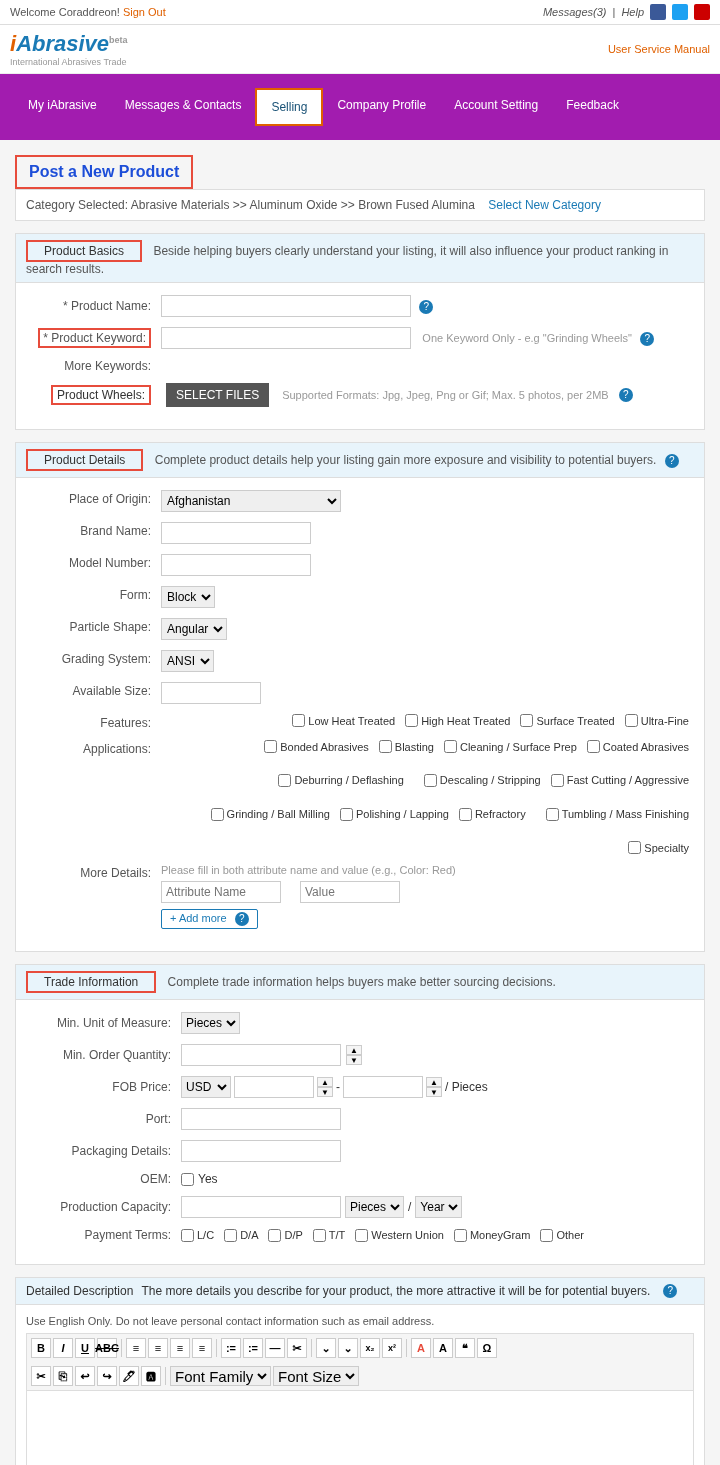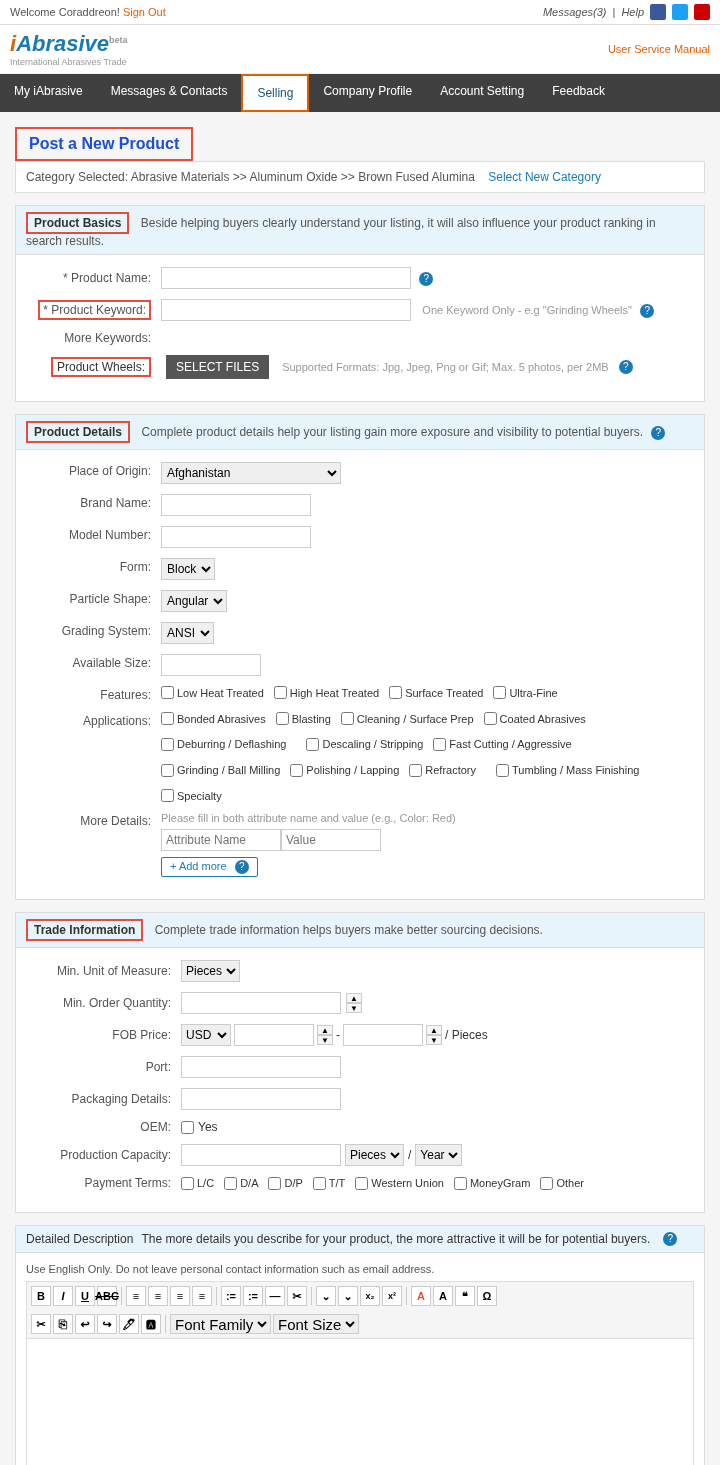--- a/index.html
+++ b/index.html
@@ -17,34 +17,34 @@
     .icon-box.red { background: #c00; }
 
     
     .logo-area { background: #fff; padding: 6px 10px; display: flex; justify-content: space-between; align-items: center; border-bottom: 1px solid #eee; }
     .logo-text { font-size: 22px; font-weight: bold; color: #e06000; font-style: italic; }
     .logo-text span.beta { font-size: 9px; color: #999; font-style: normal; vertical-align: super; }
     .logo-sub { font-size: 9px; color: #999; }
     .user-service { font-size: 11px; color: #e06000; text-decoration: none; }
 
     
-    .nav { background: #404040; padding: 0; display: flex; }
+    .nav { background: #a21caf; padding: 14px; display: flex; }
     .nav a { color: #fff; text-decoration: none; padding: 10px 14px; display: block; font-size: 12px; }
     .nav a.active { background: #fff; color: #1a5276; border: 2px solid #e06000; }
 
     
     .main { padding: 15px; background: #f5f5f5; }
 
     
     .page-title { border: 2px solid #e74c3c; display: inline-block; padding: 6px 12px; font-size: 16px; font-weight: bold; color: #1d4ed8; }
 
     
     .section-card { background: #fff; border: 1px solid #ddd; margin-bottom: 12px; }
     .section-header { background: #e8f4fb; padding: 6px 10px; font-size: 12px; color: #555; border-bottom: 1px solid #ddd; }
-    .section-header .section-label { font-weight: bold; color: #333; border: 2px solid #e74c3c; padding: 2px 6px; display: inline-block; margin-right: 8px; font-size: 12px; }
+    .section-header .section-label { font-weight: normal; color: #333; border: 2px solid #e74c3c; padding: 2px 16px; display: inline-block; margin-right: 8px; font-size: 12px; }
     .section-body { padding: 12px 15px; }
 
     
     .category-bar { background: #fff; border: 1px solid #ddd; padding: 8px 10px; margin-bottom: 12px; font-size: 12px; color: #555; }
     .category-bar a { color: #1a7ab5; text-decoration: none; margin-left: 10px; }
 
     
     .form-row { display: flex; align-items: center; margin-bottom: 10px; }
     .form-label { width: 130px; text-align: right; padding-right: 10px; font-size: 12px; color: #555; flex-shrink: 0; }
     .form-input { flex: 1; }
@@ -56,27 +56,27 @@
     
     .photo-label-box { border: 2px solid #e74c3c; padding: 1px 4px; color: #333; font-size: 12px; }
     .select-files-btn { background: #555; color: #fff; border: none; padding: 5px 10px; font-size: 12px; cursor: pointer; margin-left: 5px; }
 
     
     .detail-row { display: flex; align-items: flex-start; margin-bottom: 10px; }
     .detail-label { width: 130px; text-align: right; padding-right: 10px; font-size: 12px; color: #555; flex-shrink: 0; padding-top: 2px; }
     .detail-input { flex: 1; }
     .detail-input select { height: 22px; border: 1px solid #ccc; font-size: 12px; padding: 1px; }
     .detail-input input[type=text] { width: 150px; height: 22px; border: 1px solid #ccc; padding: 2px 4px; font-size: 12px; }
-    .checkbox-group { display: flex; flex-wrap: wrap; gap: 12px 10px; align-items: center; }
+    .checkbox-group { display: flex; flex-wrap: wrap; gap: 20px 10px; align-items: center; justify-content: flex-end; }
     .checkbox-item { display: flex; align-items: center; gap: 3px; font-size: 11px; }
     .checkbox-item input { margin: 0; }
 
     
     .add-more-btn { color: #1a7ab5; background: none; border: 1px solid #1a7ab5; padding: 2px 8px; font-size: 11px; cursor: pointer; border-radius: 2px; }
-    .attr-row { display: flex; gap: 0; align-items: center; }
+    .attr-row { display: flex; gap: 19px; align-items: center; }
     .attr-row input { height: 22px; border: 1px solid #ccc; padding: 2px 4px; font-size: 12px; }
     .attr-row input.attr-name { width: 120px; }
     .attr-row input.attr-val { width: 100px; }
 
     
     .trade-row { display: flex; align-items: center; margin-bottom: 10px; }
     .trade-label { width: 150px; text-align: right; padding-right: 10px; font-size: 12px; color: #555; flex-shrink: 0; }
     .trade-input { flex: 1; display: flex; align-items: center; gap: 5px; }
     .trade-input select { height: 22px; border: 1px solid #ccc; font-size: 12px; }
     .trade-input input[type=text] { width: 160px; height: 22px; border: 1px solid #ccc; padding: 2px 4px; font-size: 12px; }

